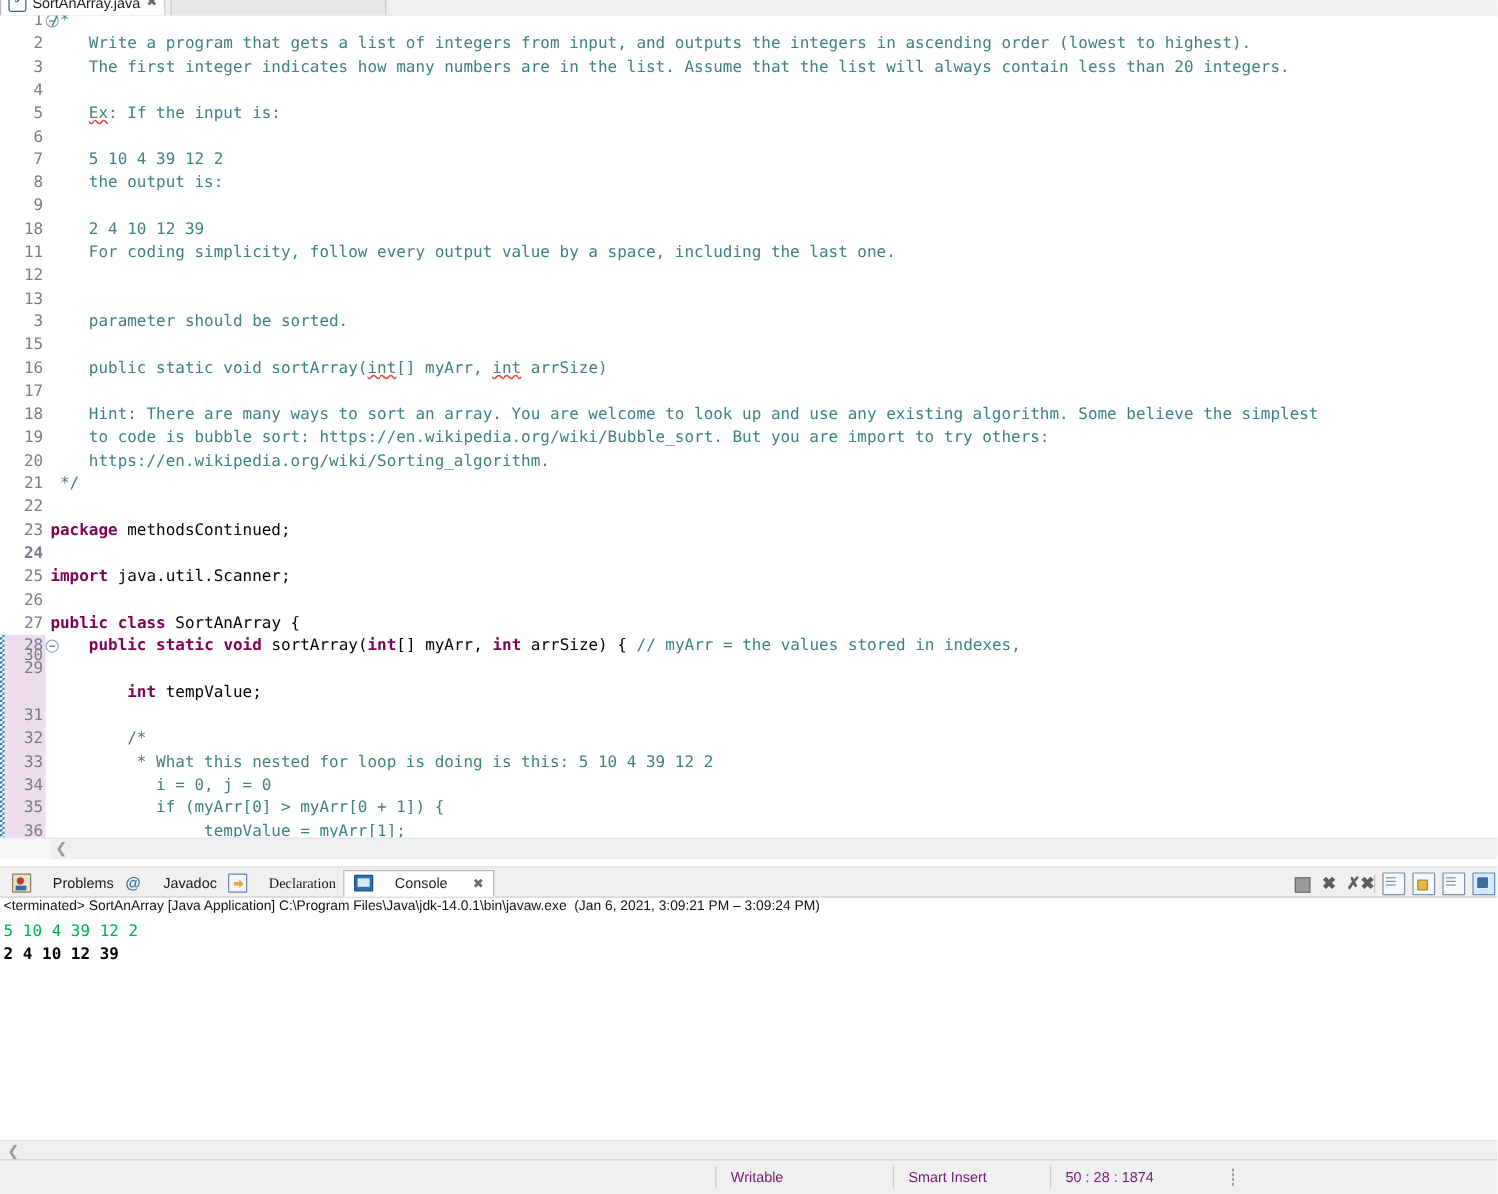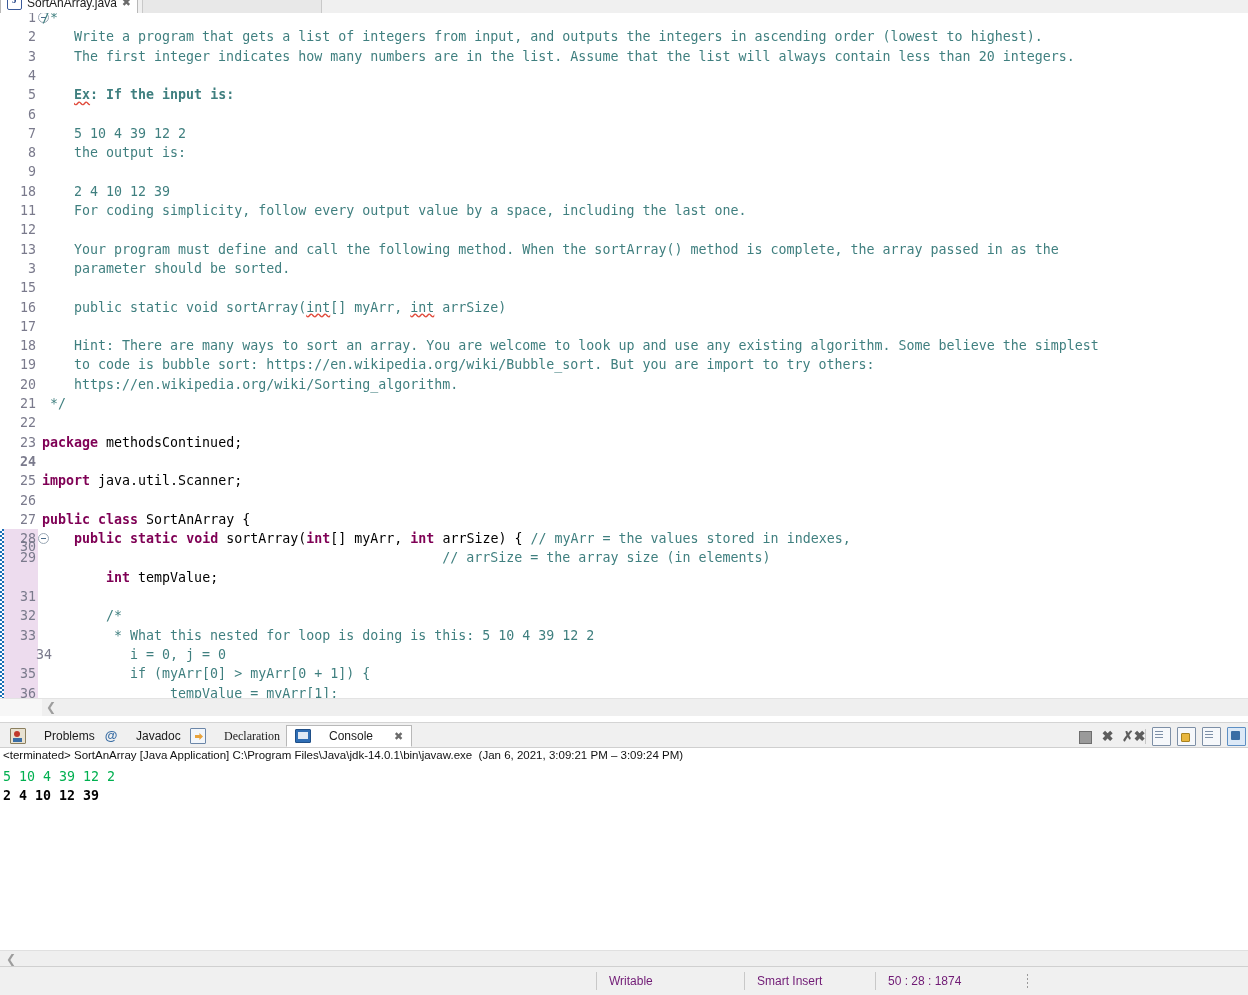--- a/index.html
+++ b/index.html
@@ -326,37 +326,36 @@
         <div class="lnum" style="top: -5px;">1</div>
         <div class="fold" style="top: -1px; left: 38px;"></div>
         <div class="ln codetext" style="top: -5px;"><span class="c-cmt">/*</span></div>
         <div class="lnum" style="top: 14.3px;">2</div>
         <div class="ln codetext" style="top: 14.3px;"><span class="c-cmt">    Write a program that gets a list of integers from input, and outputs the integers in ascending order (lowest to highest).</span></div>
         <div class="lnum" style="top: 33.6px;">3</div>
         <div class="ln codetext" style="top: 33.6px;"><span class="c-cmt">    The first integer indicates how many numbers are in the list. Assume that the list will always contain less than 20 integers.</span></div>
         <div class="lnum" style="top: 52.9px;">4</div>
         <div class="ln codetext" style="top: 52.9px;"></div>
         <div class="lnum" style="top: 72.2px;">5</div>
-        <div class="ln codetext" style="top: 72.2px; font-weight: bold;"><span class="c-cmt">    </span><span class="c-cmt spell">Ex</span><span class="c-cmt">: If the input is:</span></div>
+        <div class="ln codetext" style="top: 72.2px;"><span class="c-cmt">    </span><span class="c-cmt spell">Ex</span><span class="c-cmt">: If the input is:</span></div>
         <div class="lnum" style="top: 91.5px;">6</div>
         <div class="ln codetext" style="top: 91.5px;"></div>
         <div class="lnum" style="top: 110.8px;">7</div>
         <div class="ln codetext" style="top: 110.8px;"><span class="c-cmt">    5 10 4 39 12 2</span></div>
         <div class="lnum" style="top: 130.1px;">8</div>
         <div class="ln codetext" style="top: 130.1px;"><span class="c-cmt">    the output is:</span></div>
         <div class="lnum" style="top: 149.4px;">9</div>
         <div class="ln codetext" style="top: 149.4px;"></div>
         <div class="lnum" style="top: 168.7px;">18</div>
         <div class="ln codetext" style="top: 168.7px;"><span class="c-cmt">    2 4 10 12 39</span></div>
         <div class="lnum" style="top: 188px;">11</div>
         <div class="ln codetext" style="top: 188px;"><span class="c-cmt">    For coding simplicity, follow every output value by a space, including the last one.</span></div>
         <div class="lnum" style="top: 207.3px;">12</div>
         <div class="ln codetext" style="top: 207.3px;"></div>
         <div class="lnum" style="top: 226.6px;">13</div>
-        <div class="ln codetext" style="top: 226.6px;"><span class="c-cmt">    Your program must define and call the following method. When the sortArray() method is complete, the array passed in as the</span></div>
         <div class="lnum" style="top: 245.9px;">3</div>
         <div class="ln codetext" style="top: 245.9px;"><span class="c-cmt">    parameter should be sorted.</span></div>
         <div class="lnum" style="top: 265.2px;">15</div>
         <div class="ln codetext" style="top: 265.2px;"></div>
         <div class="lnum" style="top: 284.5px;">16</div>
         <div class="ln codetext" style="top: 284.5px;"><span class="c-cmt">    public static void sortArray(</span><span class="c-cmt spell">int</span><span class="c-cmt">[] myArr, </span><span class="c-cmt spell">int</span><span class="c-cmt"> arrSize)</span></div>
         <div class="lnum" style="top: 303.8px;">17</div>
         <div class="ln codetext" style="top: 303.8px;"></div>
         <div class="lnum" style="top: 323.1px;">18</div>
         <div class="ln codetext" style="top: 323.1px;"><span class="c-cmt">    Hint: There are many ways to sort an array. You are welcome to look up and use any existing algorithm. Some believe the simplest</span></div>
@@ -375,30 +374,29 @@
         <div class="lnum" style="top: 458.2px;">25</div>
         <div class="ln codetext" style="top: 458.2px;"><span class="c-kw">import</span><span class="c-pln"> java.util.Scanner;</span></div>
         <div class="lnum" style="top: 477.5px;">26</div>
         <div class="ln codetext" style="top: 477.5px;"></div>
         <div class="lnum" style="top: 496.8px;">27</div>
         <div class="ln codetext" style="top: 496.8px;"><span class="c-kw">public</span><span class="c-pln"> </span><span class="c-kw">class</span><span class="c-pln"> SortAnArray {</span></div>
         <div class="lnum" style="top: 516.1px;">28</div>
         <div class="fold" style="top: 520.1px; left: 38px;"></div>
         <div class="ln codetext" style="top: 516.1px;"><span class="c-pln">    </span><span class="c-kw">public</span><span class="c-pln"> </span><span class="c-kw">static</span><span class="c-pln"> </span><span class="c-kw">void</span><span class="c-pln"> sortArray(</span><span class="c-kw">int</span><span class="c-pln">[] myArr, </span><span class="c-kw">int</span><span class="c-pln"> arrSize) { </span><span class="c-cmt">// myArr = the values stored in indexes,</span></div>
         <div class="lnum" style="top: 535.4px;">29</div>
-        <div class="ln codetext" style="top: 535.4px;"><span class="c-pln">                                                  </span><span class="c-cmt">// arrSize = the array size (in elements)</span></div>
         <div class="lnum" style="top: 524px;">30</div>
         <div class="ln codetext" style="top: 554.7px;"><span class="c-pln">        </span><span class="c-kw">int</span><span class="c-pln"> tempValue;</span></div>
         <div class="lnum" style="top: 574px;">31</div>
         <div class="ln codetext" style="top: 574px;"></div>
         <div class="lnum" style="top: 593.3px;">32</div>
         <div class="ln codetext" style="top: 593.3px;"><span class="c-cmt">        /*</span></div>
         <div class="lnum" style="top: 612.6px;">33</div>
         <div class="ln codetext" style="top: 612.6px;"><span class="c-cmt">         * What this nested for loop is doing is this: 5 10 4 39 12 2</span></div>
-        <div class="lnum" style="top: 631.9px; padding-left: 16px;">34</div>
+        <div class="lnum" style="top: 631.9px;">34</div>
         <div class="ln codetext" style="top: 631.9px;"><span class="c-cmt">           i = 0, j = 0</span></div>
         <div class="lnum" style="top: 651.2px;">35</div>
         <div class="ln codetext" style="top: 651.2px;"><span class="c-cmt">           if (myArr[0] &gt; myArr[0 + 1]) {</span></div>
         <div class="lnum" style="top: 670.5px;">36</div>
         <div class="ln codetext" style="top: 670.5px;"><span class="c-cmt">                tempValue = myArr[1];</span></div>
       </div>
   </div>
 
   <div class="ed-scroll">
     <div class="ed-scroll-track"></div>

